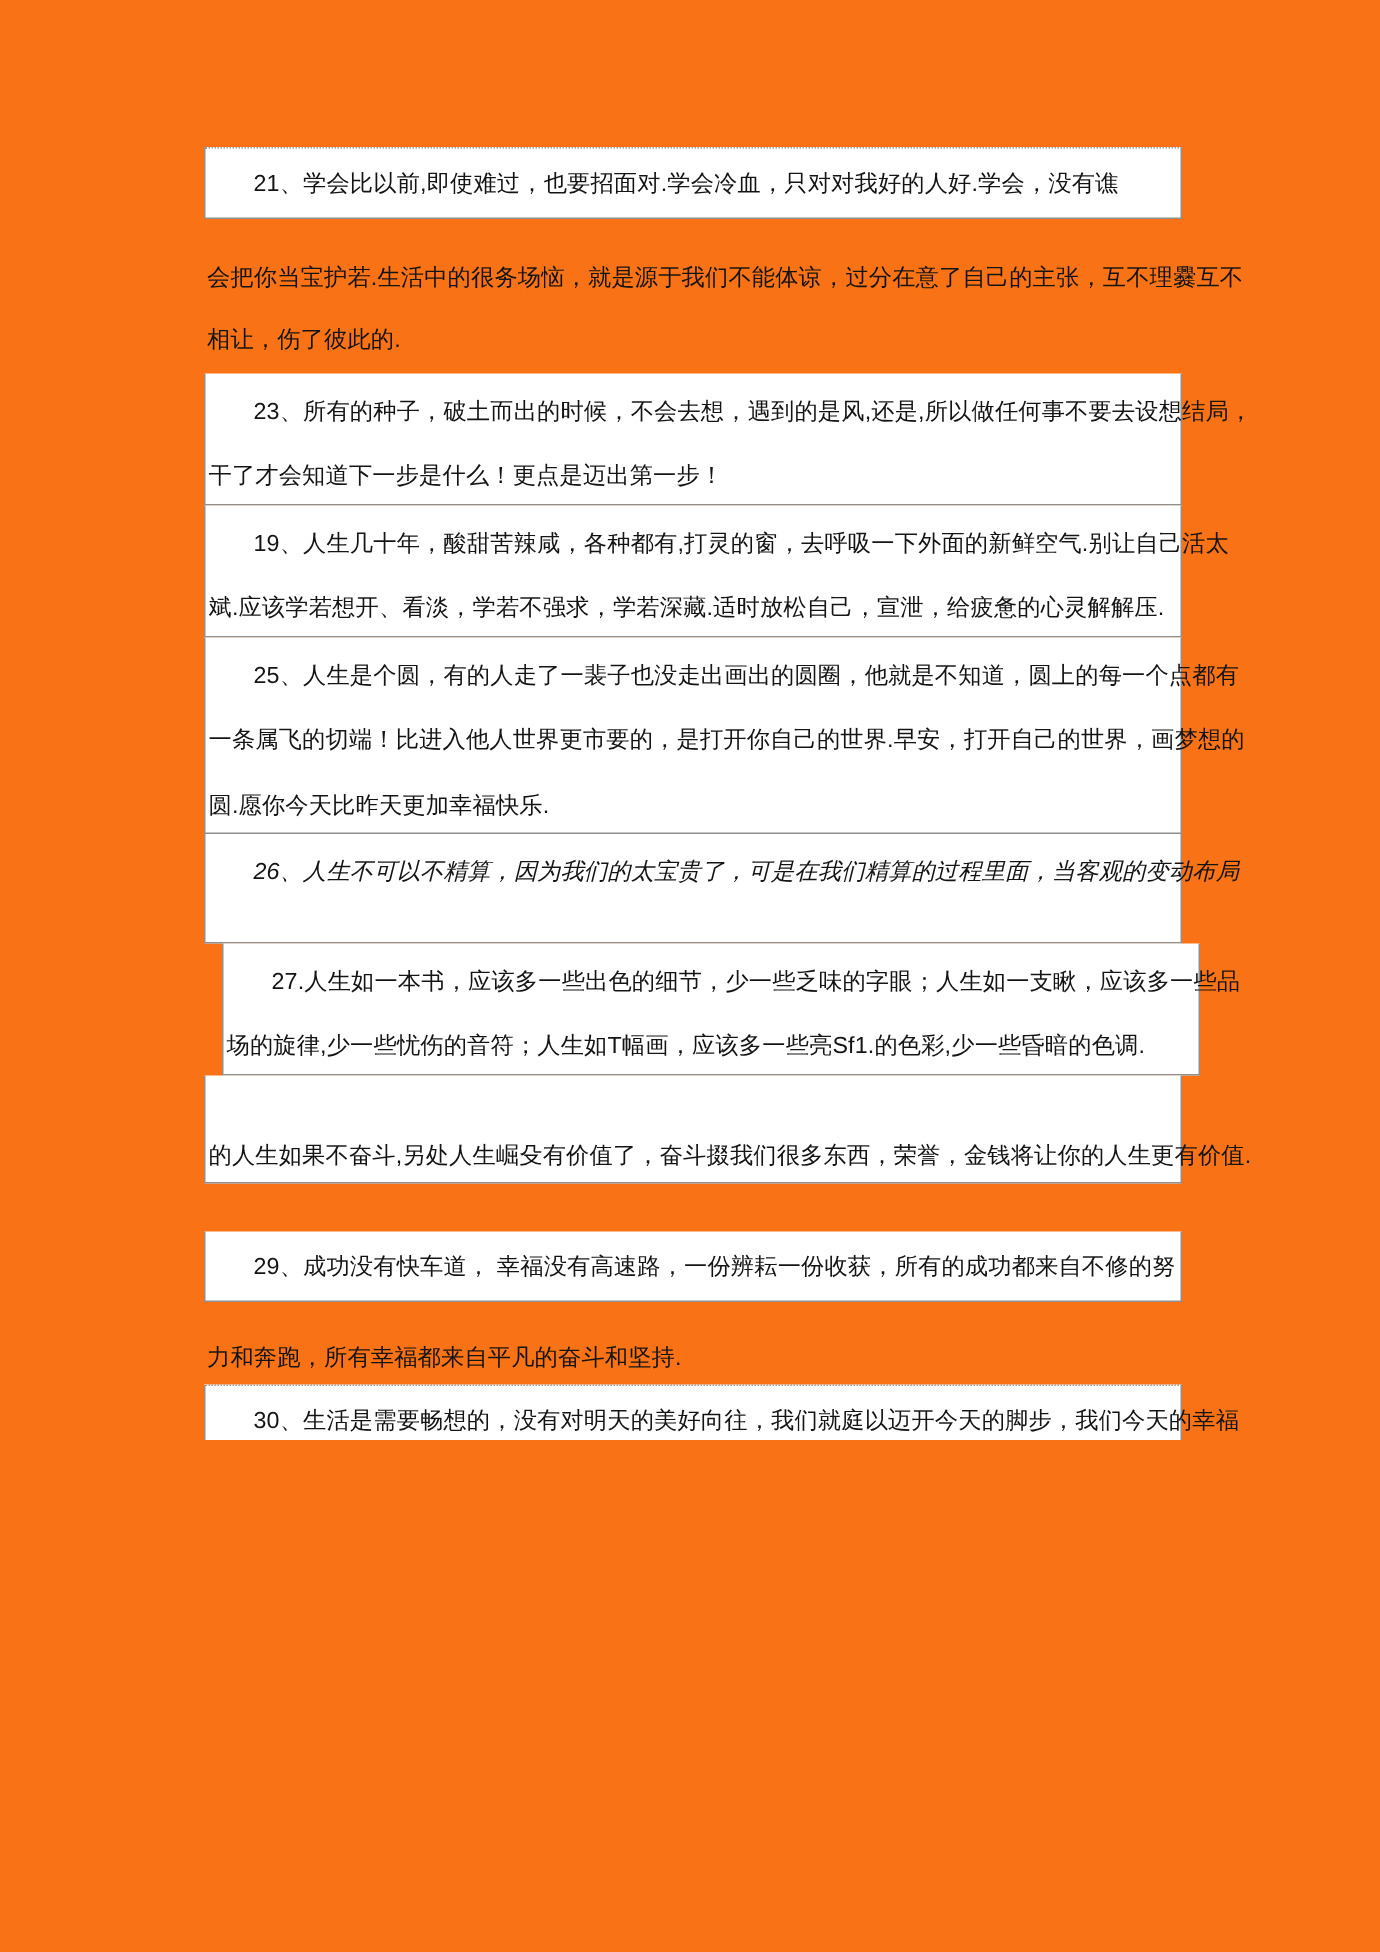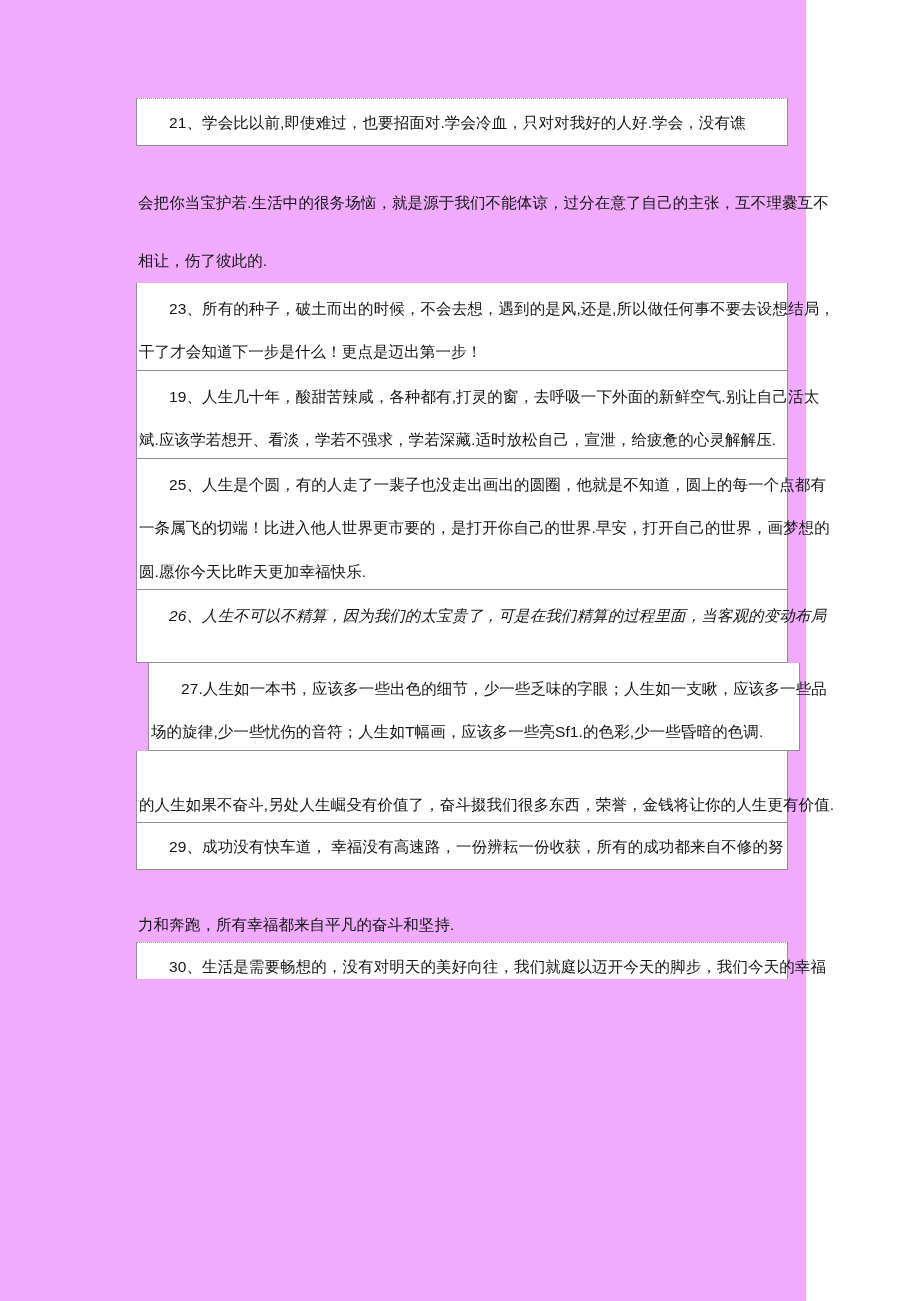--- a/index.html
+++ b/index.html
@@ -12,23 +12,23 @@
     height: 1301px;
     font-family: "Liberation Sans", "DejaVu Sans", sans-serif;
     color: #1a1a1a;
     overflow: hidden;
     position: relative;
   }
   .page {
     position: absolute;
     left: 0;
     top: 0;
-    width: 806px;
+    width: 920px;
     height: 1301px;
-    background: #f0abfc;
+    background: #f97316;
   }
   .content {
     position: absolute;
     left: 136px;
     top: 98px;
     width: 652px;
   }
 
   
   .boxed {
@@ -56,21 +56,20 @@
     line-height: 1.0;
     letter-spacing: 0.1px;
     white-space: nowrap;
     color: #141414;
   }
   .line.indent {
     text-indent: 30px;
   }
   .pad-line {
     padding-left: 2px;
-    margin-top: 17px;
   }
   .sp-26 { height: 26px; }
   .sp-28 { height: 28px; }
   .sp-30 { height: 30px; }
   .sp-32 { height: 32px; }
   .sp-14 { height: 14px; }
   .sp-10 { height: 10px; }
 
   .box-inner {
     padding: 16px 2px 14px 2px;
@@ -143,21 +142,21 @@
       </div>
     </div>
 
     <div class="boxed" style="border-top:none;">
       <div class="box-inner-tall">
         <div class="sp-28"></div>
         <div class="line">的人生如果不奋斗,另处人生崛殳有价值了，奋斗掇我们很多东西，荣誉，金钱将让你的人生更有价值.</div>
       </div>
     </div>
 
-    <div class="boxed" style="border-top:none;">
+    <div class="boxed" style="border-top:none;margin-top:32px;">
       <div class="box-inner">
         <div class="line indent">29、成功没有快车道， 幸福没有高速路，一份辨耘一份收获，所有的成功都来自不修的努</div>
       </div>
     </div>
 
     <div class="sp-30"></div>
 
     <div class="flow">
       <div class="line pad-line">力和奔跑，所有幸福都来自平凡的奋斗和坚持.</div>
     </div>

